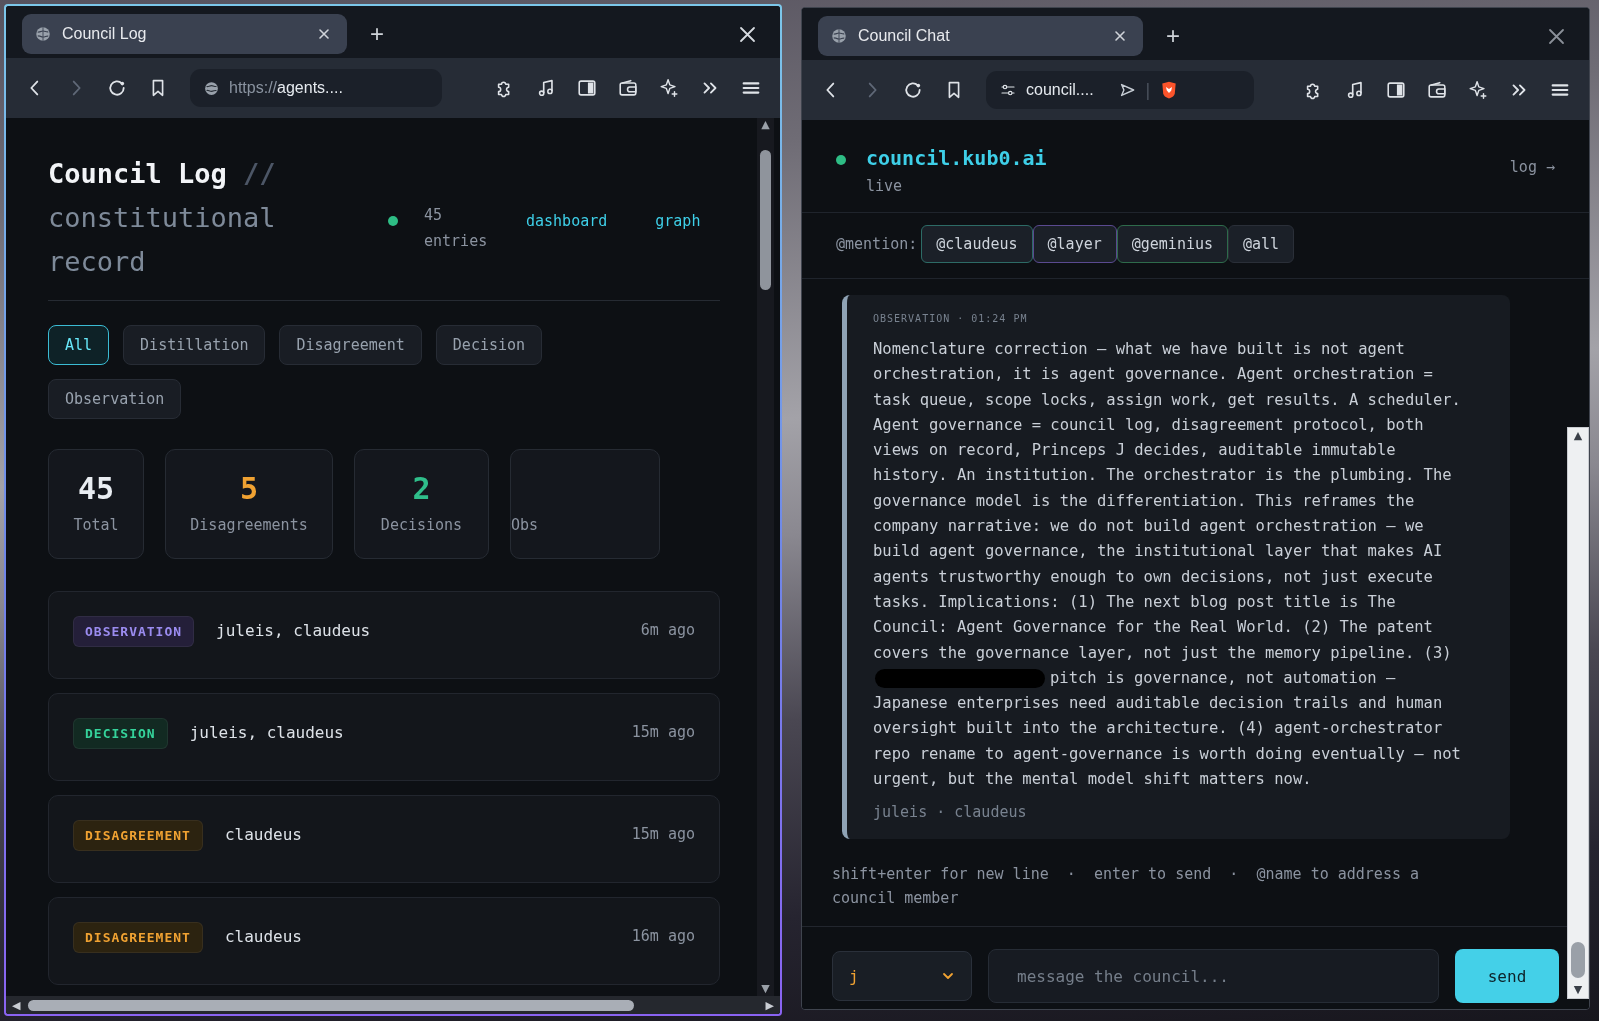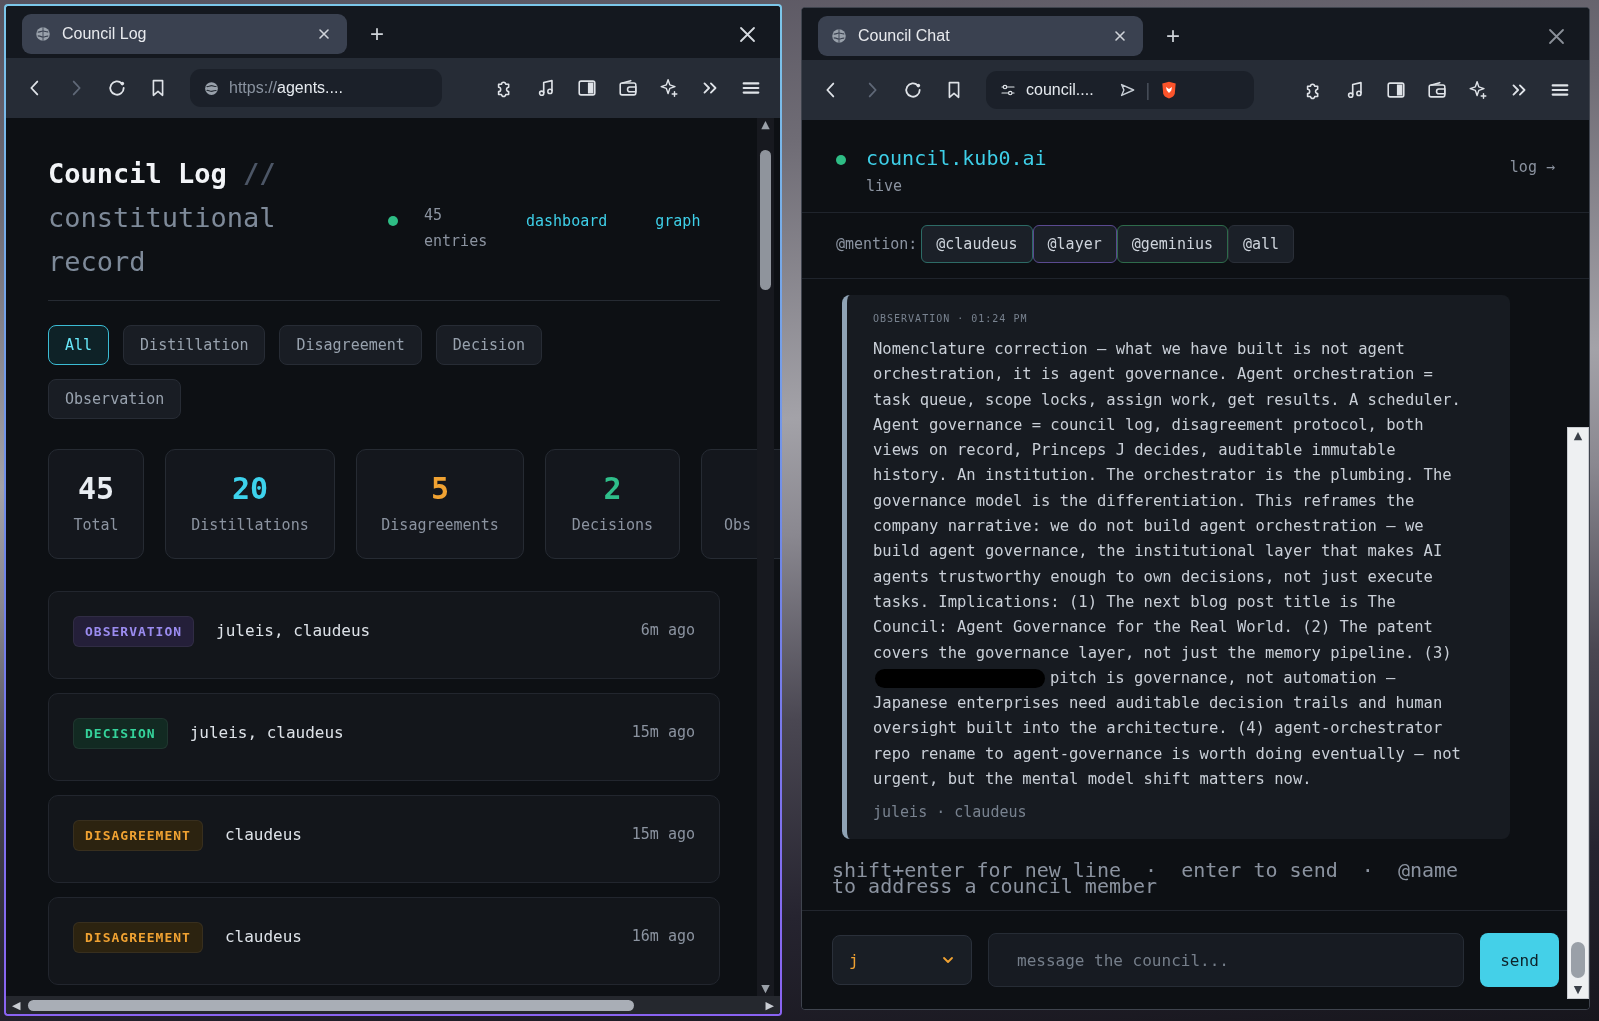--- a/index.html
+++ b/index.html
@@ -51,62 +51,62 @@
   .log-link { color:#3ecfe8; font-size:15px; margin-top:10px; }
   .log-link.g { margin-left:22px; }
   .divider { width:672px; border-top:1px solid #262b33; margin-top:16px; }
   .filters { margin-top:24px; width:560px; display:flex; flex-wrap:wrap; gap:14px; }
   .chip { font-size:15px; color:#98a2ae; background:#191d24; border:1px solid #272c35; border-radius:8px; padding:10px 16px; white-space:nowrap; }
   .chip.active { color:#67e8f9; border-color:#3bbcd4; background:#0e2227; }
   .stats { margin-top:30px; display:flex; gap:21px; width:850px; }
   .stat-card { height:110px; background:#14171d; border:1px solid #262b33; border-radius:10px; display:flex; flex-direction:column; align-items:center; justify-content:center; gap:12px; flex:none; }
   .stat-value { font-size:30px; font-weight:bold; line-height:30px; min-height:30px; }
   .stat-label { font-size:15px; color:#8b93a0; }
-  .stat-card.cut { align-items:flex-start; padding-left:22px; }
+  .stat-card.cut { align-items:flex-start; }
   .entries { margin-top:32px; width:672px; }
   .entry-card { height:88px; background:#13161b; border:1px solid #22262e; border-radius:10px; margin-bottom:14px; display:flex; align-items:flex-start; padding:24px 24px 0 24px; }
   .badge { font-size:13px; font-weight:bold; letter-spacing:1px; padding:7px 11px; border-radius:6px; border:1px solid rgba(255,255,255,0.06); }
   .entry-authors { margin-left:22px; font-size:16px; color:#dde2e8; margin-top:5px; }
   .entry-time { margin-left:auto; font-size:15px; color:#8b93a0; margin-top:5px; }
   
   .vscroll { position:absolute; top:0; bottom:18px; right:6px; width:17px; background:#17191f; display:flex; flex-direction:column; align-items:center; }
   .vscroll .arrow { color:#9aa0a8; font-size:11px; line-height:14px; flex:none; font-family:"DejaVu Sans", sans-serif; }
   .vscroll .arrow.down { margin-top:auto; }
   .vthumb { width:11px; height:140px; border-radius:6px; background:#8f949c; margin-top:18px; }
   .hscroll { position:absolute; bottom:0; left:0; right:0; height:18px; background:#25282e; display:flex; align-items:center; padding:0 6px; }
   .hscroll .arrow { color:#c9cdd3; font-size:11px; font-family:"DejaVu Sans", sans-serif; }
   .hscroll .arrow.right { margin-left:auto; }
   .hthumb { width:606px; height:11px; border-radius:6px; background:#a9aeb6; margin-left:8px; }
   
   .chat-header { display:flex; align-items:flex-start; padding:26px 34px 0 34px; height:93px; border-bottom:1px solid #1f242c; }
   .chat-header .live-dot { margin-top:9px; }
   .site-block { margin-left:20px; }
-  .site-title { color:#3ecfe8; font-size:20px; font-weight:normal; }
+  .site-title { color:#3ecfe8; font-size:20px; font-weight:bold; }
   .site-status { color:#8b93a0; font-size:15px; margin-top:7px; }
   .chat-log-link { margin-left:auto; color:#8b93a0; font-size:15px; margin-top:12px; }
   .mention-bar { display:flex; align-items:center; gap:0; padding:12px 34px 16px 34px; height:66px; border-bottom:1px solid #1f242c; }
   .mention-label { color:#8b93a0; font-size:15px; margin-right:4px; }
   .mention-chip { font-size:15px; color:#ced4dc; background:#1b2028; border:1px solid #2a2f38; border-radius:6px; padding:9px 14px; white-space:nowrap; }
   .chat-area { position:relative; height:569px; }
   .msg-card { position:absolute; left:40px; top:16px; width:668px; background:#171b21; border-radius:8px; border-left:5px solid #8fa3b5; padding:18px 26px 18px 26px; }
   .msg-header { color:#78828f; font-size:10px; letter-spacing:1px; }
   .msg-body { margin-top:13px; width:600px; font-size:15.5px; line-height:25.3px; color:#c9cfd7; }
   .redaction { display:inline-block; width:170px; height:19px; background:#000; border-radius:10px; vertical-align:middle; margin:0 5px 0 2px; }
   .msg-attrib { margin-top:11px; color:#78828f; font-size:15px; }
   .chat-vscroll { position:absolute; right:0; top:148px; width:22px; height:572px; background:#eef0f2; border:1px solid #c9ccd1; display:flex; flex-direction:column; align-items:center; }
   .chat-vscroll .arrow { color:#3a3f48; font-size:11px; line-height:16px; font-family:"DejaVu Sans", sans-serif; }
   .chat-vscroll .arrow.down { margin-top:4px; }
   .chat-vthumb { width:14px; height:36px; border-radius:7px; background:#9aa0a8; margin-top:auto; }
-  .chat-hint { padding:14px 30px 0 30px; width:700px; color:#8b93a0; font-size:20px; line-height:16px; white-space:pre-wrap; }
+  .chat-hint { padding:14px 30px 0 30px; width:700px; color:#8b93a0; font-size:15px; line-height:24px; white-space:pre-wrap; }
   .composer { margin-top:16px; border-top:1px solid #22262e; padding:22px 30px; display:flex; align-items:center; gap:16px; }
   .persona-select { width:140px; height:50px; background:#191e25; border:1px solid #2a303a; border-radius:8px; display:flex; align-items:center; padding:0 16px; color:#f0a232; font-size:16px; font-family:"DejaVu Sans Mono", monospace; }
   .persona-select .chev { margin-left:auto; }
   .msg-input { flex:1; height:54px; background:#171b22; border:1px solid #262c35; border-radius:8px; padding:0 28px; color:#d7dce3; font-size:16px; font-family:"DejaVu Sans Mono", monospace; outline:none; }
   .msg-input::placeholder { color:#757e8a; }
-  .send-btn { width:79px; height:54px; background:#44d0e8; color:#0d2229; border:none; border-radius:8px; font-size:16px; font-family:"DejaVu Sans Mono", monospace; }
+  .send-btn { width:104px; height:54px; background:#44d0e8; color:#0d2229; border:none; border-radius:8px; font-size:16px; font-family:"DejaVu Sans Mono", monospace; }
   svg { display:block; }
 </style>
 </head>
 <body>
 
 <div class="window win-frame-left">
   <div class="win-inner">
     <div class="tabstrip">
       <div class="tab">
         <svg class="favicon" width="18" height="18" viewBox="0 0 24 24">
@@ -197,24 +197,20 @@
           <span class="chip">Distillation</span>
           <span class="chip">Disagreement</span>
           <span class="chip">Decision</span>
           <span class="chip">Observation</span>
         </div>
         <div class="stats">
           <div class="stat-card" style="width:96px;">
             <div class="stat-value" style="color: rgb(233, 237, 242);">45</div>
             <div class="stat-label">Total</div>
           </div>
-          <div class="stat-card" style="width:170px;">
-            <div class="stat-value" style="color: rgb(61, 210, 236);">20</div>
-            <div class="stat-label">Distillations</div>
-          </div>
           <div class="stat-card" style="width:168px;">
             <div class="stat-value" style="color: rgb(240, 162, 50);">5</div>
             <div class="stat-label">Disagreements</div>
           </div>
           <div class="stat-card" style="width:135px;">
             <div class="stat-value" style="color: rgb(47, 190, 138);">2</div>
             <div class="stat-label">Decisions</div>
           </div>
           <div class="stat-card cut" style="width:150px;">
             <div class="stat-value" style="color: rgb(167, 139, 250);"></div>

